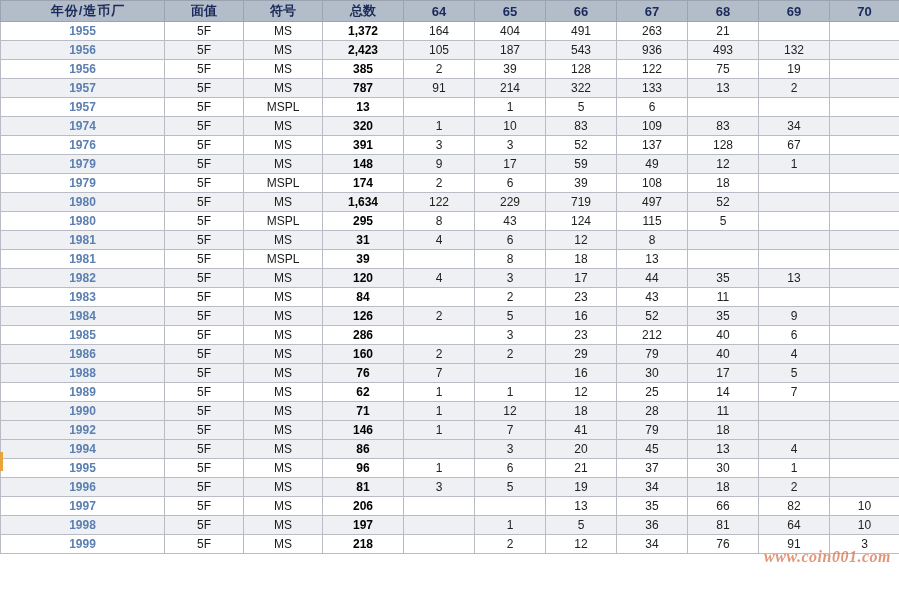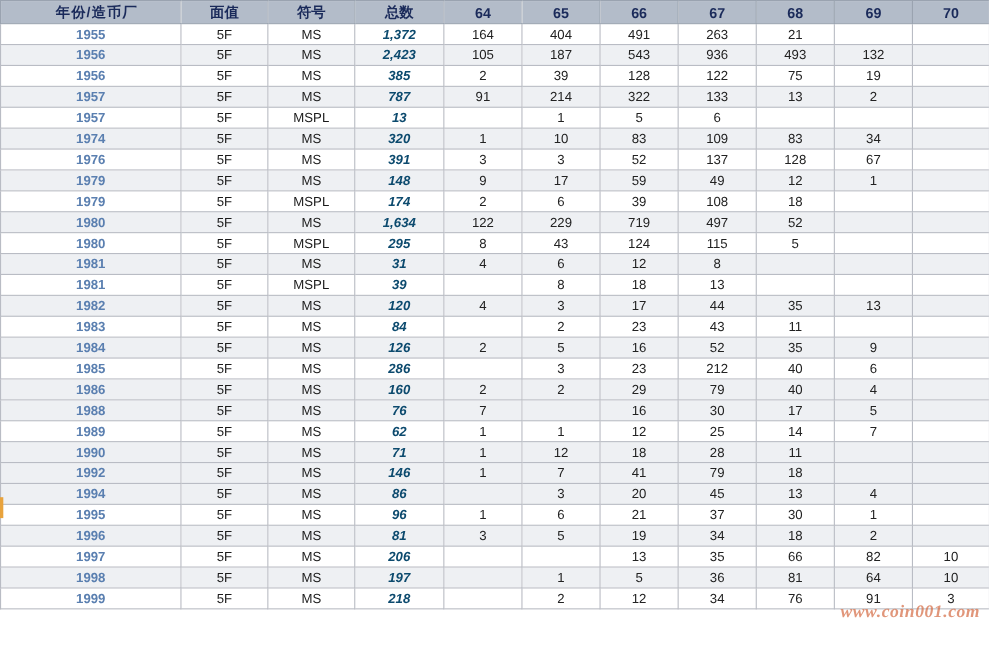--- a/index.html
+++ b/index.html
@@ -49,24 +49,23 @@
   td.col-year {
     color: #5a7fb0;
     font-weight: bold;
     font-size: 13px;
   }
   td.col-denom, td.col-sym {
     color: #1a1a1a;
     font-size: 12px;
   }
   td.col-total {
-    color: #0c4a6e;
+    color: #000000;
     font-weight: bold;
     font-size: 12.5px;
-    font-style: italic;
   }
   td.col-grade {
     color: #222222;
     font-size: 12px;
   }
   .watermark {
     position: absolute;
     right: 8px;
     top: 548px;
     font-family: "Liberation Serif", serif;

